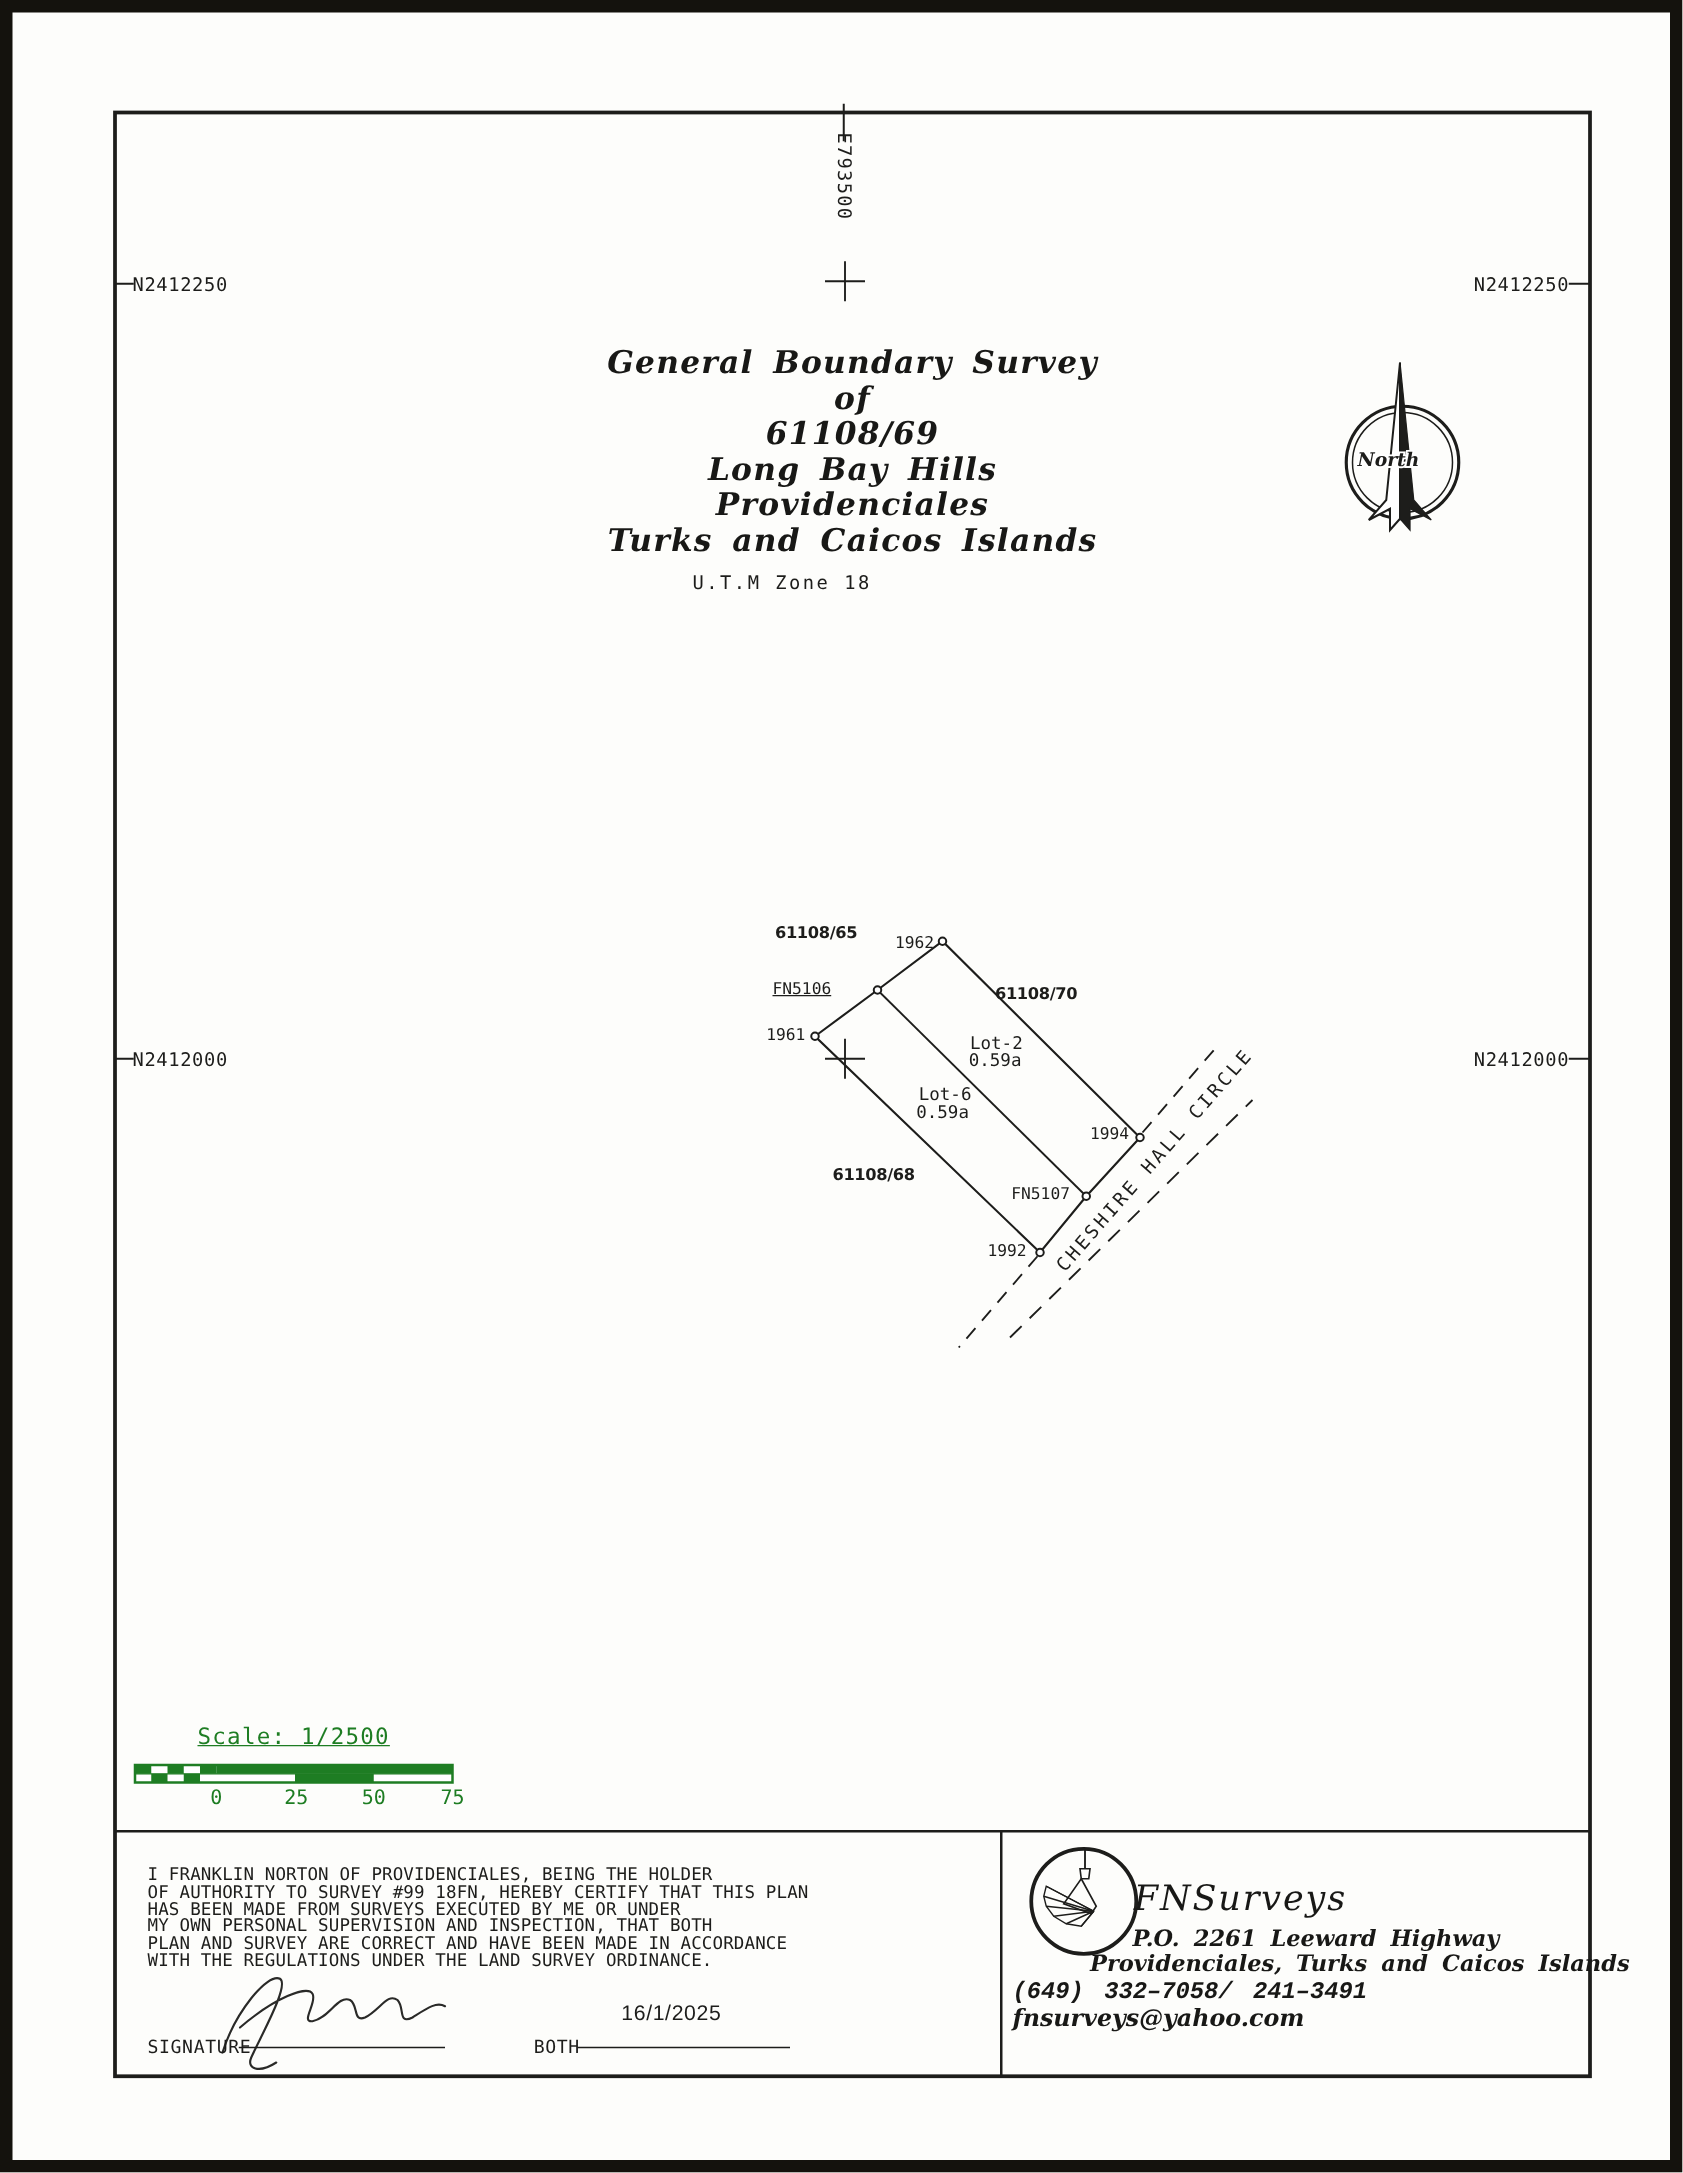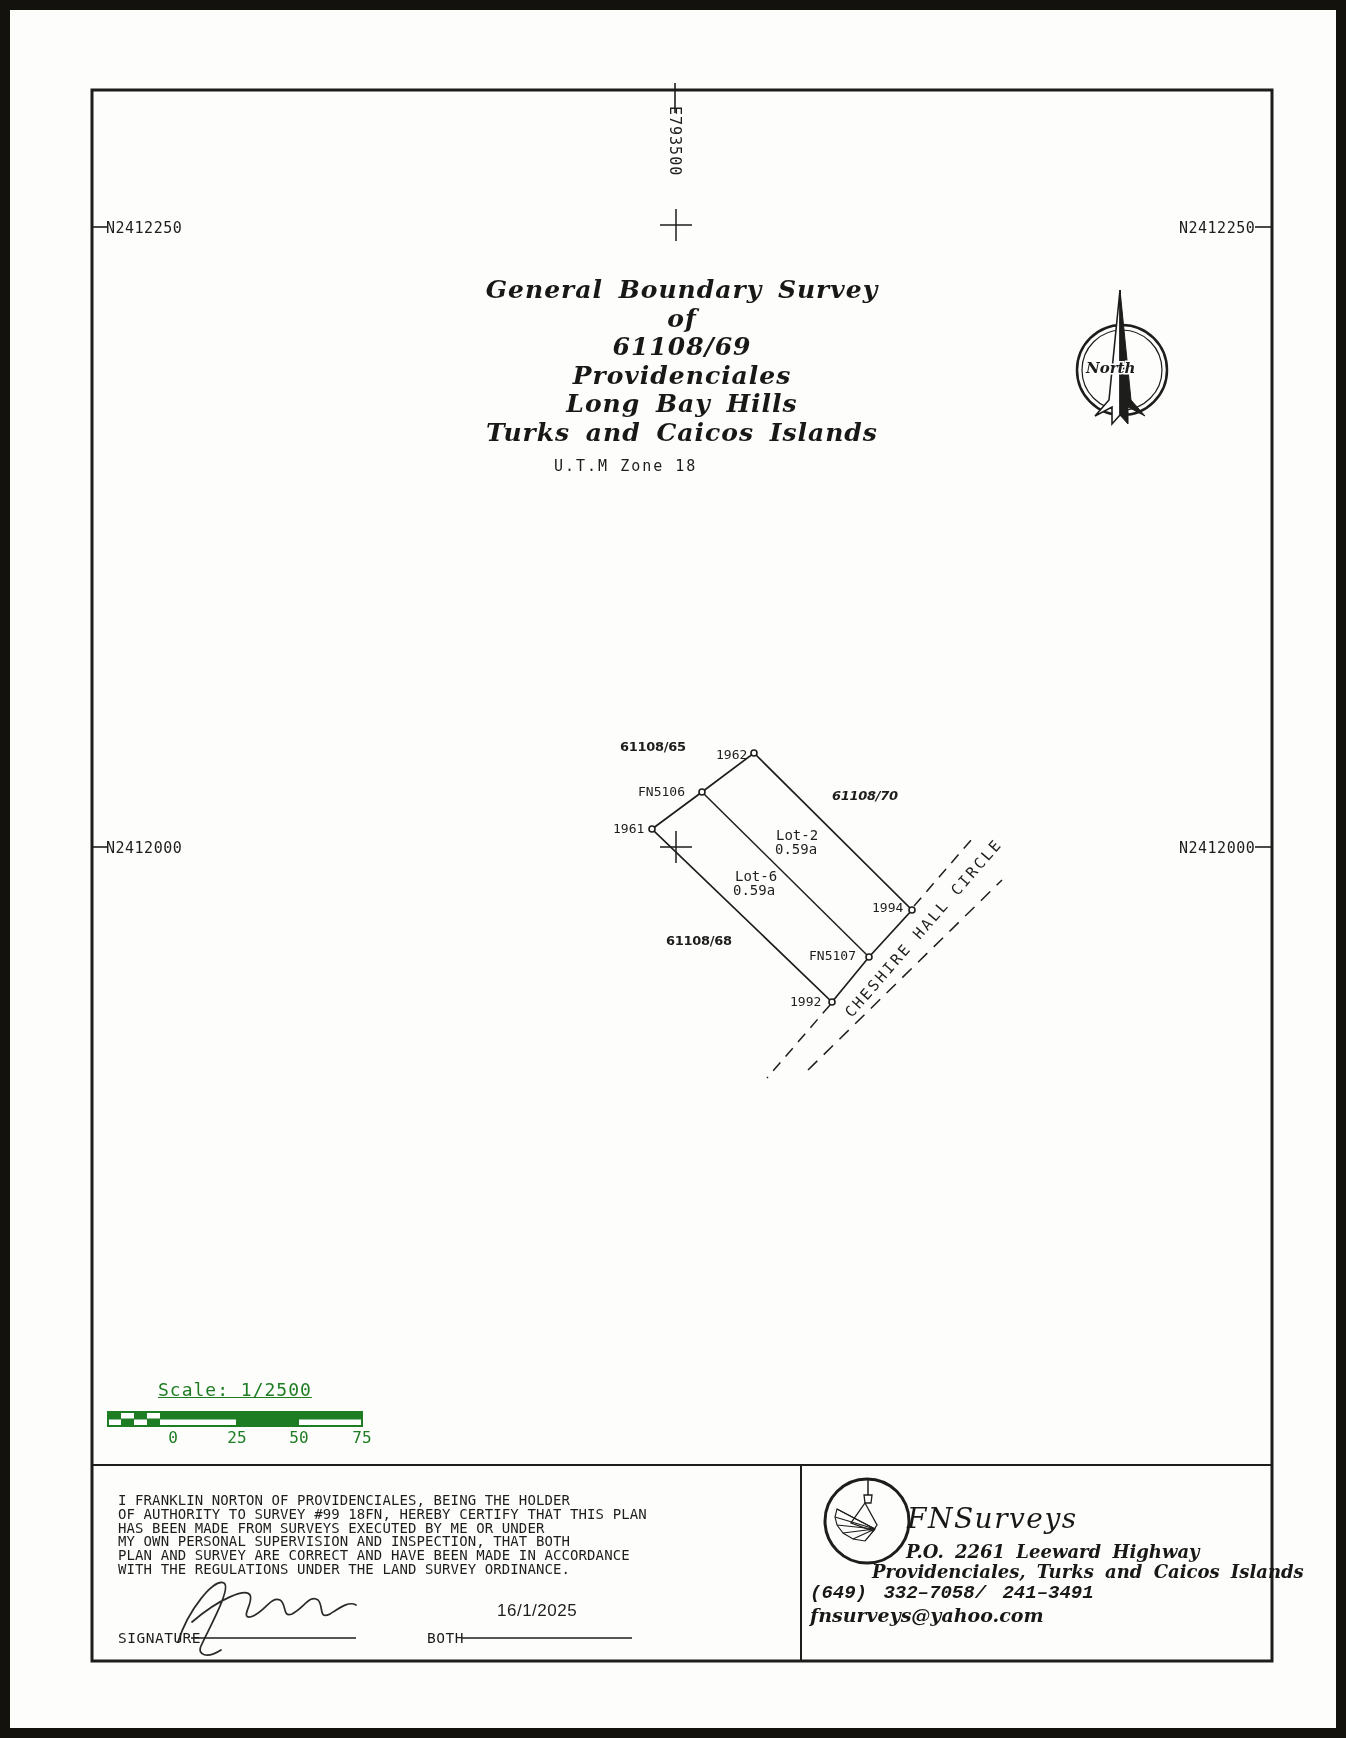--- a/index.html
+++ b/index.html
@@ -144,32 +144,32 @@
   <div class="abs easting cad gridlabel" style="left:674px;top:96px;">E793500</div>
   <div class="abs cad gridlabel" style="left:96px;top:209px;">N2412250</div>
   <div class="abs cad gridlabel" style="left:1169px;top:209px;">N2412250</div>
   <div class="abs cad gridlabel" style="left:96px;top:829px;">N2412000</div>
   <div class="abs cad gridlabel" style="left:1169px;top:829px;">N2412000</div>
 
   <div class="titleblock">
     <div>General Boundary Survey</div>
     <div>of</div>
     <div>61108/69</div>
+    <div>Long Bay Hills</div>
     <div>Providenciales</div>
-    <div>Long Bay Hills</div>
     <div>Turks and Caicos Islands</div>
   </div>
   <div class="abs cad utm" style="left:544px;top:447px;">U.T.M Zone 18</div>
 
   <div class="abs parcel" style="left:610px;top:729px;">61108/65</div>
-  <div class="abs parcel" style="left:822px;top:778px;font-style:italic;">61108/70</div>
+  <div class="abs parcel" style="left:786px;top:778px;">61108/70</div>
   <div class="abs parcel" style="left:656px;top:923px;">61108/68</div>
 
   <div class="abs cad ptlabel" style="left:706px;top:737px;">1962</div>
-  <div class="abs cad ptlabel" style="left:628px;top:774px;">FN5106</div>
+  <div class="abs cad ptlabel" style="left:608px;top:774px;text-decoration:underline;">FN5106</div>
   <div class="abs cad ptlabel" style="left:603px;top:811px;">1961</div>
   <div class="abs cad ptlabel" style="left:862px;top:890px;">1994</div>
   <div class="abs cad ptlabel" style="left:799px;top:938px;">FN5107</div>
   <div class="abs cad ptlabel" style="left:780px;top:984px;">1992</div>
 
   <div class="abs cad lotlabel" style="left:766px;top:817px;">Lot-2</div>
   <div class="abs cad lotlabel" style="left:765px;top:831px;">0.59a</div>
   <div class="abs cad lotlabel" style="left:725px;top:858px;">Lot-6</div>
   <div class="abs cad lotlabel" style="left:723px;top:872px;">0.59a</div>
 

